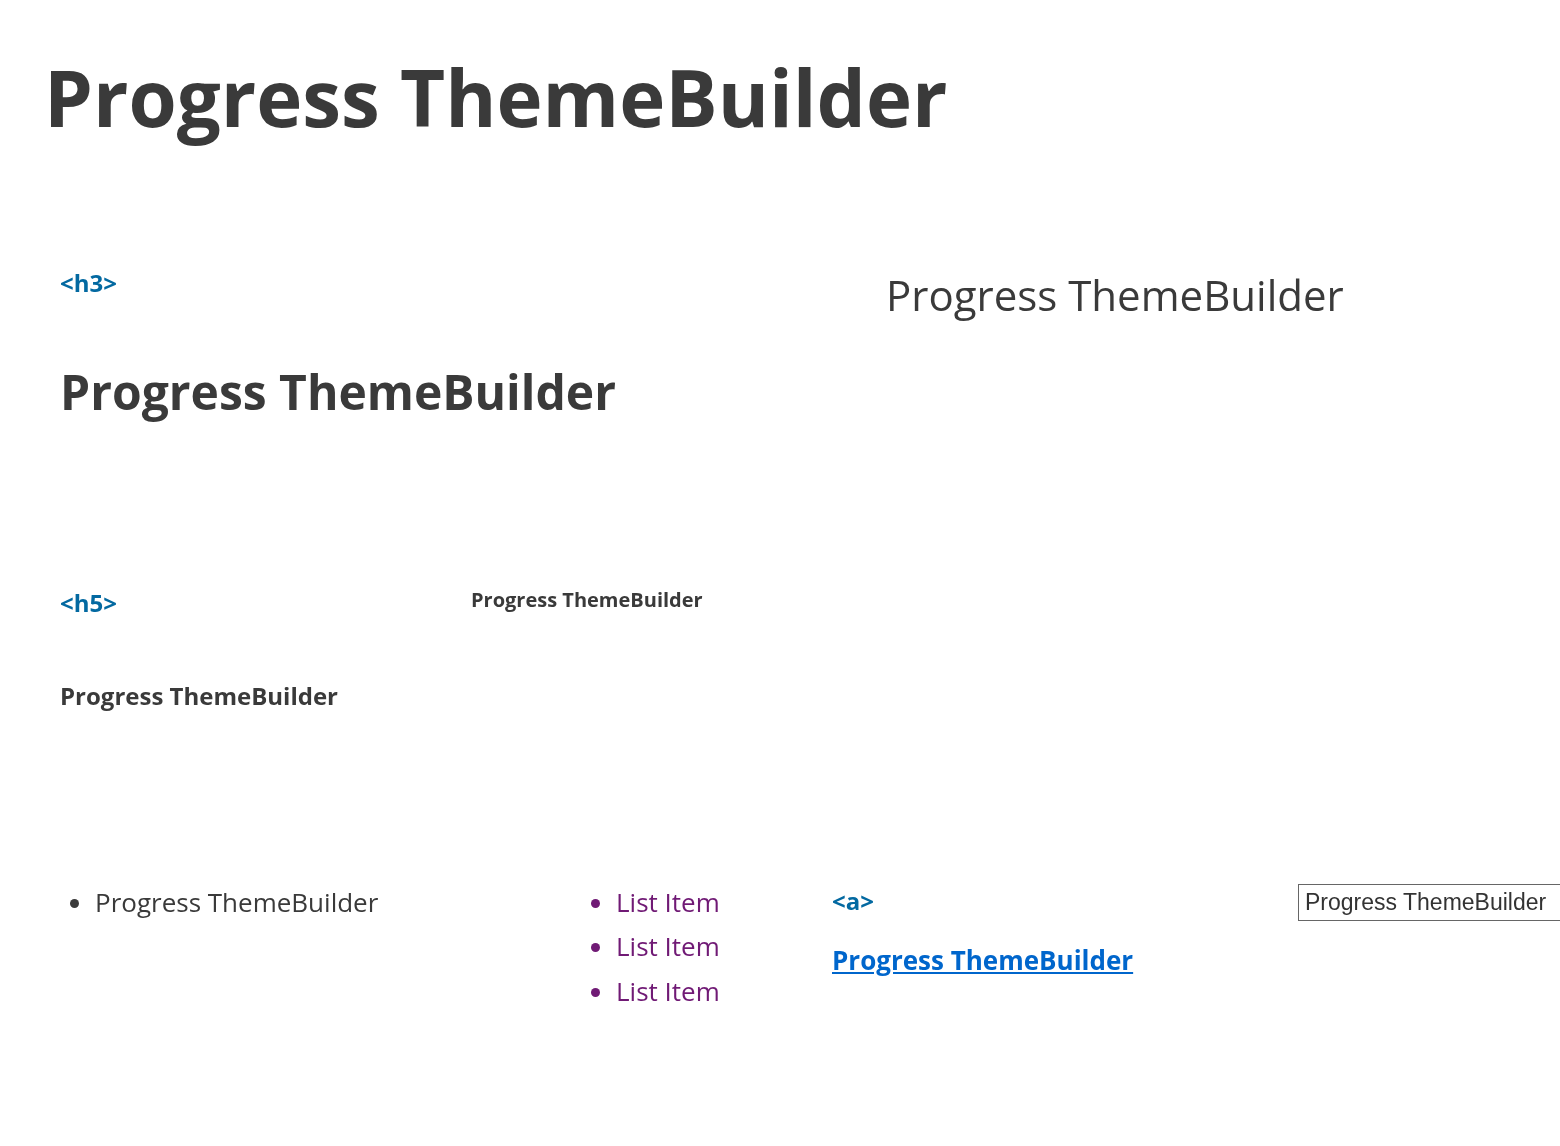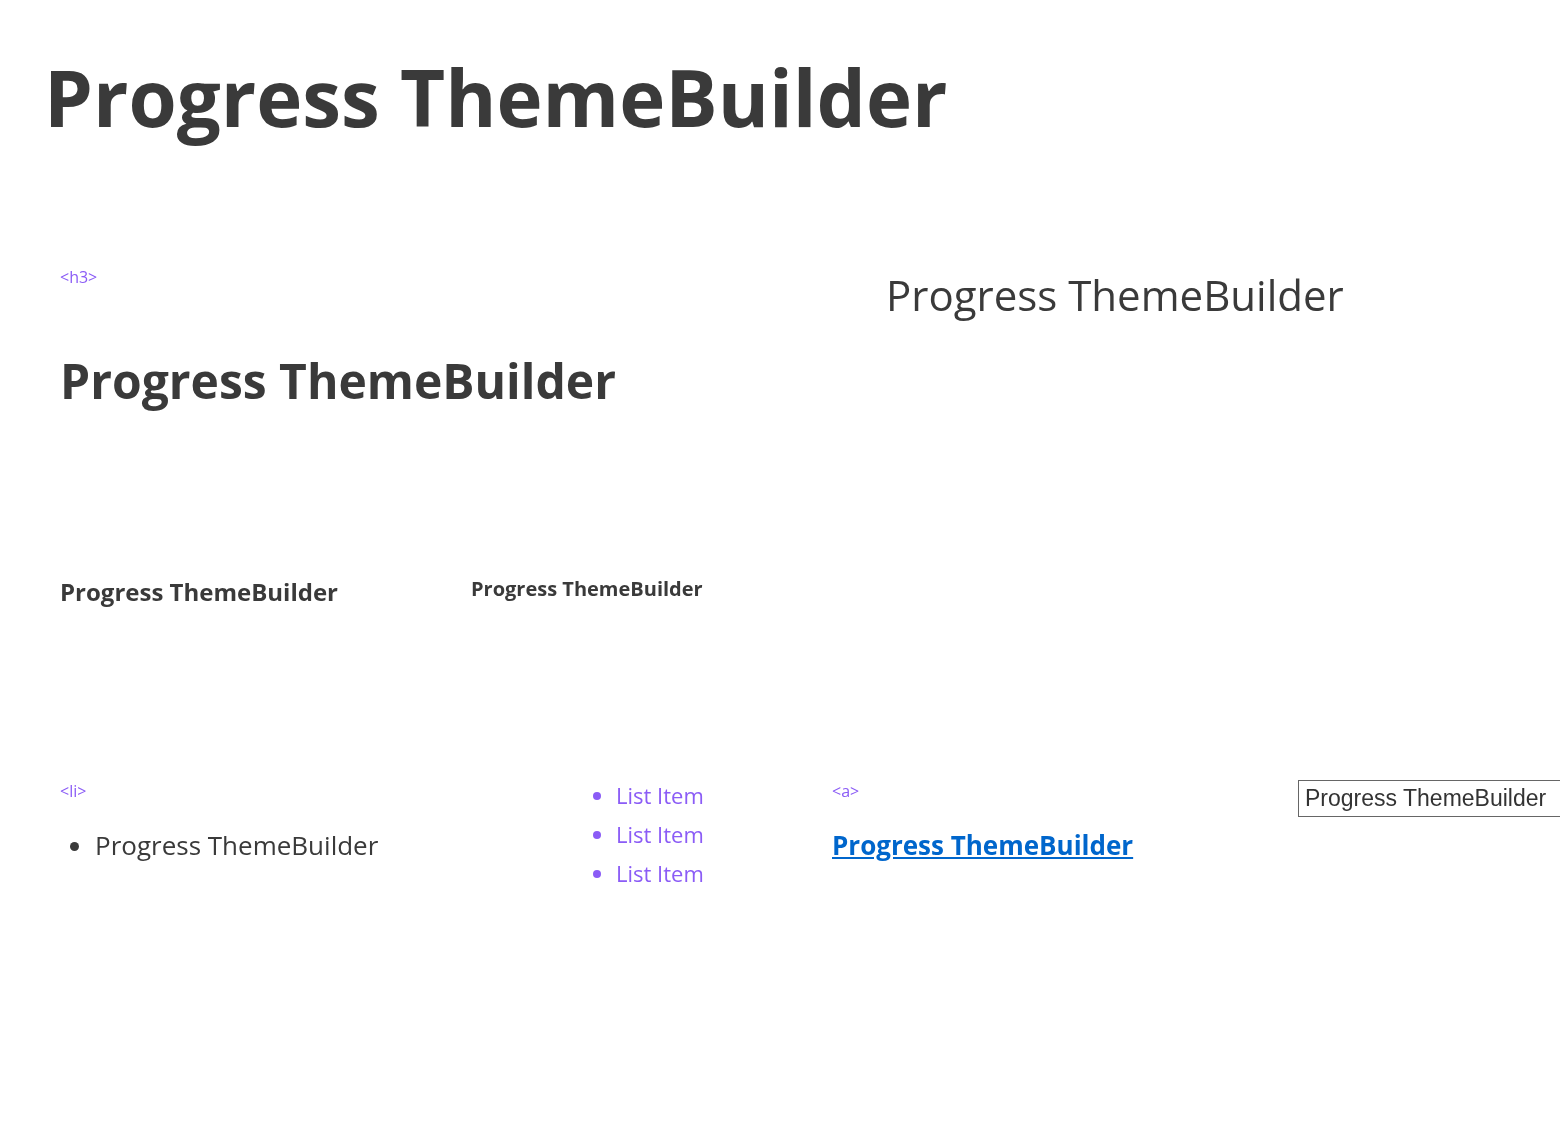--- a/index.html
+++ b/index.html
@@ -20,23 +20,23 @@
       margin-bottom: 100px;
     }
     .row {
       display: flex;
       margin-bottom: 40px;
     }
     .col {
       flex: 1;
     }
     .tag-label {
-      font-size: 16px;
-      color: #8b5cf6;
-      font-weight: 400;
+      font-size: 24px;
+      color: #0369a1;
+      font-weight: 700;
       margin-bottom: 60px;
     }
     .h3-sample {
       font-size: 48px;
       font-weight: 700;
       color: #3a3a3a;
     }
     .h4-sample {
       font-size: 42px;
       font-weight: 400;
@@ -94,22 +94,22 @@
       list-style: disc;
       margin-left: 35px;
       font-size: 26px;
       color: #3a3a3a;
     }
     .ul-sample {
       list-style: disc;
       margin-left: 80px;
     }
     .ul-sample li {
-      font-size: 22px;
-      color: #8b5cf6;
+      font-size: 26px;
+      color: #701a75;
       line-height: 1.4;
     }
     .a-sample {
       font-size: 26px;
       font-weight: 700;
       color: #0066cc;
       text-decoration: underline;
     }
     .input-sample {
       font-size: 23px;
@@ -130,30 +130,30 @@
     <div class="tag-label">&lt;h3&gt;</div>
     <div class="h3-sample">Progress ThemeBuilder</div>
   </div>
   <div class="col col-h4">
     <div class="h4-sample">Progress ThemeBuilder</div>
   </div>
 </div>
 
 <div class="row row-mid">
   <div class="col col-h5">
+    <div class="tag-label">&lt;h5&gt;</div>
     <div class="h5-sample">Progress ThemeBuilder</div>
   </div>
   <div class="col col-h6">
     <div class="h6-sample">Progress ThemeBuilder</div>
   </div>
 </div>
 
 <div class="row row-bottom">
   <div class="col col-li">
-    <div class="tag-label">&lt;li&gt;</div>
     <ul>
       <li class="li-sample">Progress ThemeBuilder</li>
     </ul>
   </div>
   <div class="col col-ul">
     <ul class="ul-sample">
       <li>List Item</li>
       <li>List Item</li>
       <li>List Item</li>
     </ul>

